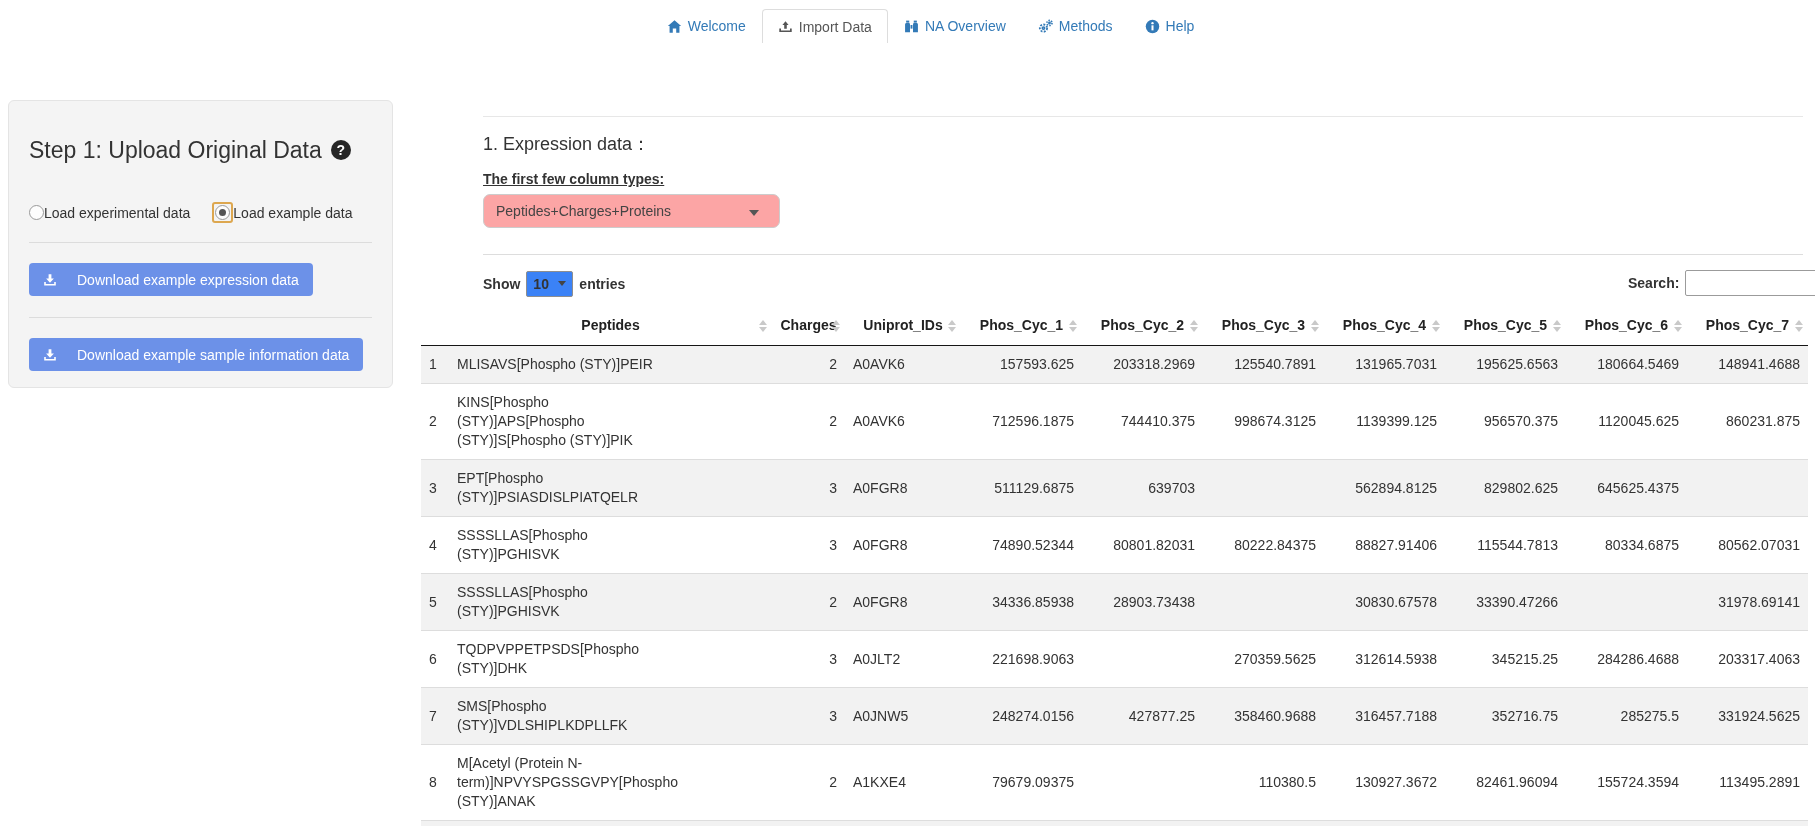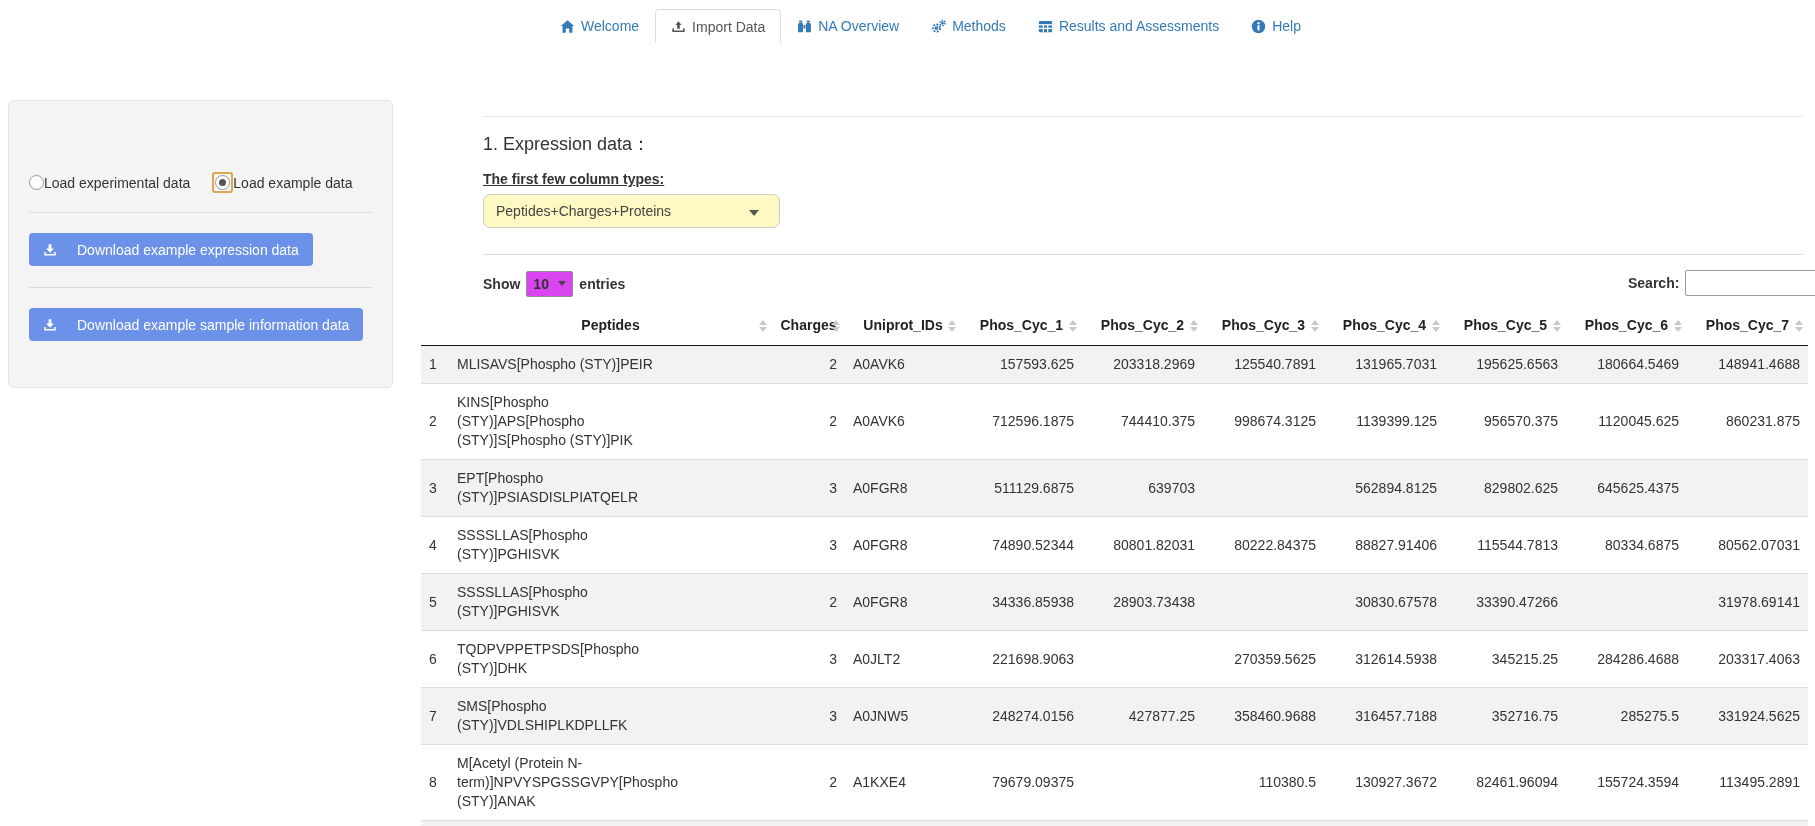--- a/index.html
+++ b/index.html
@@ -54,34 +54,34 @@
     background:#6c91e8; color:#fff; border:none; border-radius:4px; padding:0 14px;
     font-size:14px; font-family:inherit; cursor:pointer;
   }
   .dl-btn svg { width:14px; height:14px; fill:#fff; }
   
   .main { position:absolute; left:421px; top:100px; width:1394px; }
   .main .toprule { margin:16px 12px 0 62px; border:none; border-top:1px solid #e7e7e7; }
   .sec-title { margin:17px 0 0 62px; font-size:18px; line-height:20px; font-weight:500; color:#333; }
   .col-label { margin:17px 0 0 62px; font-weight:bold; color:#333;text-decoration:underline; }
   .select-box {
-    margin:7px 0 0 62px; width:297px; height:34px; background:#fef9c3;
+    margin:7px 0 0 62px; width:297px; height:34px; background:#fca5a5;
     border:1px solid #ccc; border-radius:7px; display:flex; align-items:center;
     padding:0 12px; color:#444; cursor:pointer; position:relative;
   }
   .select-box .caret {
     position:absolute; right:20px; top:15px; width:0; height:0;
     border-left:5px solid transparent; border-right:5px solid transparent; border-top:6px solid #555;
   }
   .main .midrule { margin:26px 12px 0 62px; border:none; border-top:1px solid #ddd; }
   .dt-controls { margin:13px 0 0 62px; height:31px; position:relative; width:1320px;
                  display:flex; align-items:center; color:#333; font-weight:bold; }
   .len-select {
     margin:0 6px; width:47px; height:26px; border:1px solid #8e8e8e; border-radius:2px;
-    background:#d946ef; display:inline-flex; align-items:center; justify-content:space-between;
+    background:#3b82f6; display:inline-flex; align-items:center; justify-content:space-between;
     padding:0 6px; font-weight:bold; cursor:pointer;
   }
   .len-select .caret { width:0; height:0; border-left:4px solid transparent;
     border-right:4px solid transparent; border-top:5px solid #444; }
   .search-wrap { position:absolute; left:1145px; top:2px; display:flex; align-items:center; gap:6px; }
   .search-wrap input {
     width:215px; height:26px; border:1px solid #9b9b9b; border-radius:2px; background:#fff;
     font-family:inherit; font-size:14px; padding:0 6px;
   }
   
@@ -149,45 +149,35 @@
                 <circle cx="10.7" cy="3.7" r="2.4" stroke-width="1.5" stroke-dasharray="1.4 1.1"></circle>
                 <circle cx="10.7" cy="3.7" r="0.7" stroke-width="1.3"></circle>
               </g>
             </svg>
           </span>
           <span>Methods</span>
         </li>
         <li class="">
           <span class="ticon">
             <svg viewBox="0 0 14 14">
-              <rect x="0.8" y="1.8" width="12.4" height="10.6" rx="1"></rect>
-              <g stroke="#fff" stroke-width="1.2">
-                <line x1="0.8" y1="5.4" x2="13.2" y2="5.4"></line>
-                <line x1="0.8" y1="8.8" x2="13.2" y2="8.8"></line>
-                <line x1="5" y1="5.4" x2="5" y2="12.4"></line>
-                <line x1="9" y1="5.4" x2="9" y2="12.4"></line>
-              </g>
-            </svg>
-          </span>
-          <span>Results and Assessments</span>
-        </li>
-        <li class="">
-          <span class="ticon">
-            <svg viewBox="0 0 14 14">
               <circle cx="7" cy="7" r="6.3"></circle>
               <rect x="6.05" y="5.9" width="1.9" height="4.7" fill="#fff"></rect>
               <circle cx="7" cy="3.9" r="1.1" fill="#fff"></circle>
             </svg>
           </span>
           <span>Help</span>
         </li>
       </ul>
   </div>
 
   <div class="well">
+    <h3>
+      <span>Step 1: Upload Original Data</span>
+      <span class="qicon">?</span>
+    </h3>
     <div class="radio-row">
         <span class="radio-opt">
           <span class="rc"></span>
           <span>Load experimental data</span>
         </span>
         <span class="radio-opt">
           <span class="ring">
             <span class="rc on"></span>
           </span>
           <span>Load example data</span>

